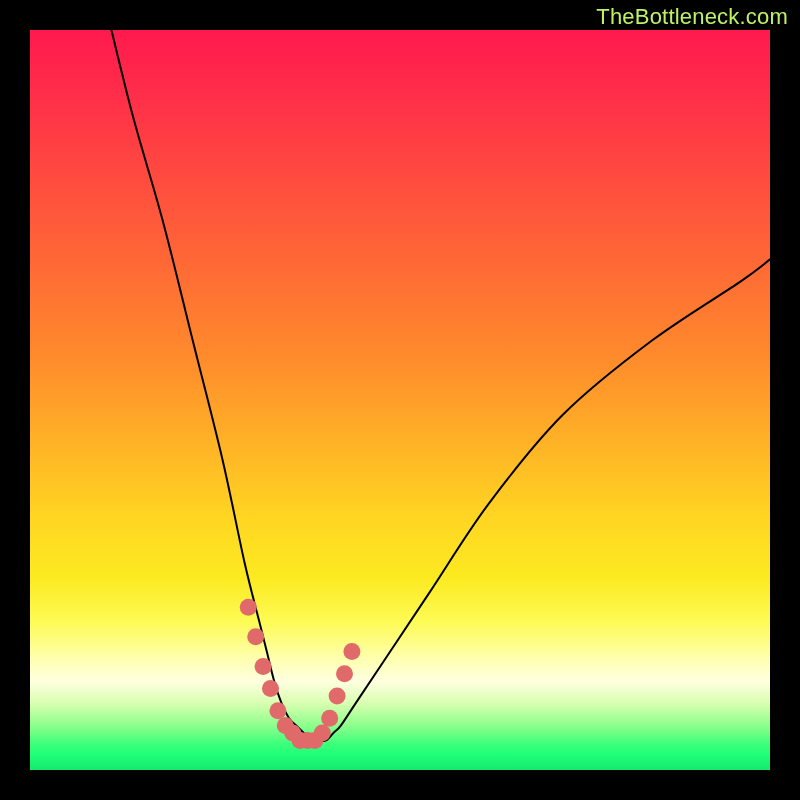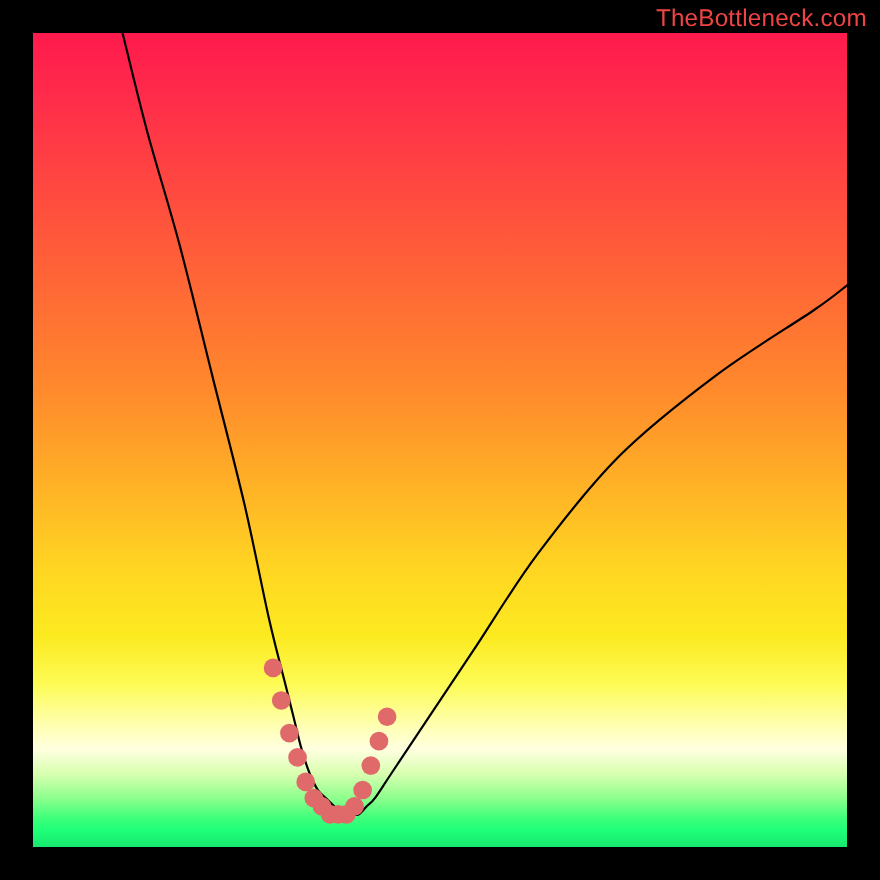--- a/index.html
+++ b/index.html
@@ -43,21 +43,21 @@
       #8dff8d 94%,
       #3dff7a 96.5%,
       #1eff78 98%,
       #17e86e 100%
     );
   }
   .watermark {
     position: absolute;
     top: 4px;
     right: 12px;
-    color: #ef4444;
+    color: #bef264;
     font-size: 22px;
     letter-spacing: 0.2px;
     font-weight: 500;
   }
   svg.plot {
     position: absolute;
     top: 0;
     left: 0;
     width: 740px;
     height: 740px;

